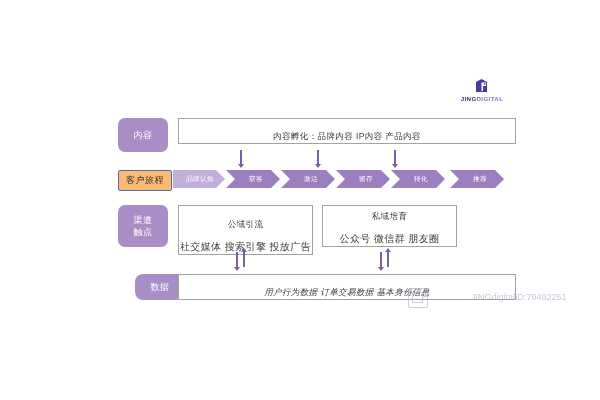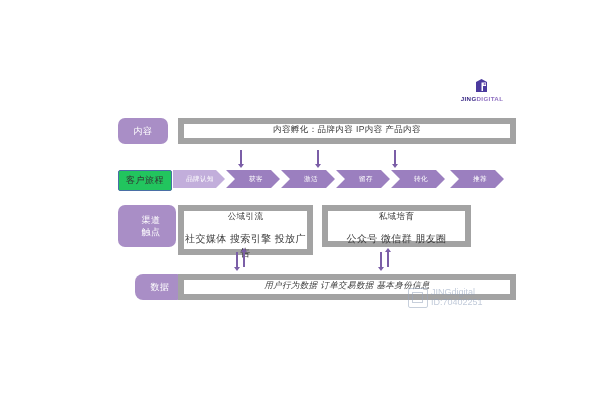--- a/index.html
+++ b/index.html
@@ -58,36 +58,36 @@
     color: #ffffff;
     font-size: 9px;
     display: flex;
     align-items: center;
     justify-content: center;
     text-align: center;
     line-height: 1.35;
     letter-spacing: 0.5px;
   }
   .pill.outline {
-    background: #22c55e;
+    background: #fdba74;
     border: 1px solid #4a6fa5;
     border-radius: 2px;
     color: #333333;
   }
 
   
   .box {
     position: absolute;
     background: #ffffff;
-    border: 6px solid #a3a3a3;
+    border: 1px solid #a3a3a3;
     box-sizing: border-box;
     display: flex;
     flex-direction: column;
     align-items: center;
-    justify-content: flex-start;
+    justify-content: flex-end;
     text-align: center;
   }
   .box .line1 {
     font-size: 8.5px;
     letter-spacing: 0.4px;
     color: #3a3a3a;
   }
   .box .line2 {
     font-size: 10px;
     letter-spacing: 0.4px;
@@ -164,75 +164,75 @@
   .wm-mark::before {
     content: "";
     position: absolute;
     left: 3px; top: 3px;
     width: 11px; height: 11px;
     border: 1.5px solid #9aa8bf;
     box-sizing: border-box;
   }
   .wm-text {
     display: flex;
-    flex-direction: column;
     line-height: 1.1;
     font-size: 9px;
     color: #8fa0bb;
     white-space: nowrap;
+    margin-left: 40px;
   }
 </style>
 </head>
 <body>
 
 <div id="canvas">
 
   <div class="logo">
     <div class="logo-mark">
       <svg viewBox="0 0 14 15" width="14" height="15" aria-hidden="true">
         <path d="M1 14 L1 4 L6.5 1 L12 4 L12 14 Z" fill="#4b3a9e"></path>
         <path d="M6.5 4.5 L11 4.5 L11 8 L8 8 L8 13 L6.5 13 Z" fill="#ffffff"></path>
         <circle cx="9.6" cy="6.1" r="1.1" fill="#8e6fc0"></circle>
       </svg>
     </div>
     <div class="logo-text">
       <span class="jing">JING</span><span class="digital">DIGITAL</span>
     </div>
   </div>
 
-  <div class="pill" style="left:118px; top:118px; width:50px; height:26px;">内容</div>
+  <div class="pill" style="left:118px; top:118px; width:50px; height:34px;">内容</div>
 
   <div class="box" style="left:178px; top:118px; width:338px; height:26px;">
     <span class="line1">内容孵化：品牌内容  IP内容  产品内容</span>
   </div>
 
   <div class="arrow-down" style="left:240px; top:150px; height:14px;"></div>
   <div class="arrow-down" style="left:317px; top:150px; height:14px;"></div>
   <div class="arrow-down" style="left:394px; top:150px; height:14px;"></div>
 
   <div class="pill outline" style="left:118px; top:170px; width:52px; height:19px;">客户旅程</div>
 
   <div class="chevron first" style="left:173px; top:170px; width:52px;">品牌认知</div>
   <div class="chevron" style="left:226px; top:170px; width:54px;">获客</div>
   <div class="chevron" style="left:281px; top:170px; width:54px;">激活</div>
   <div class="chevron" style="left:336px; top:170px; width:54px;">留存</div>
   <div class="chevron" style="left:391px; top:170px; width:54px;">转化</div>
   <div class="chevron" style="left:450px; top:170px; width:54px;">推荐</div>
 
-  <div class="pill" style="left:118px; top:205px; width:50px; height:42px; flex-direction:column;padding-left:8px;">
+  <div class="pill" style="left:118px; top:205px; width:50px; height:42px; flex-direction:column;">
     <span>渠道</span>
     <span>触点</span>
   </div>
 
   <div class="box" style="left:178px; top:205px; width:135px; height:50px;">
     <span class="line1">公域引流</span>
     <span class="line2">社交媒体  搜索引擎  投放广告</span>
   </div>
 
-  <div class="box" style="left:322px; top:205px; width:149px; height:42px;">
+  <div class="box" style="left:322px; top:205px; width:135px; height:42px;">
     <span class="line1">私域培育</span>
     <span class="line2">公众号  微信群  朋友圈</span>
   </div>
 
   <div class="arrow-down" style="left:236px; top:252px; height:15px;"></div>
   <div class="arrow-up" style="left:243px; top:252px; height:15px;"></div>
 
   <div class="arrow-down" style="left:380px; top:252px; height:15px;"></div>
   <div class="arrow-up" style="left:387px; top:252px; height:15px;"></div>
 

